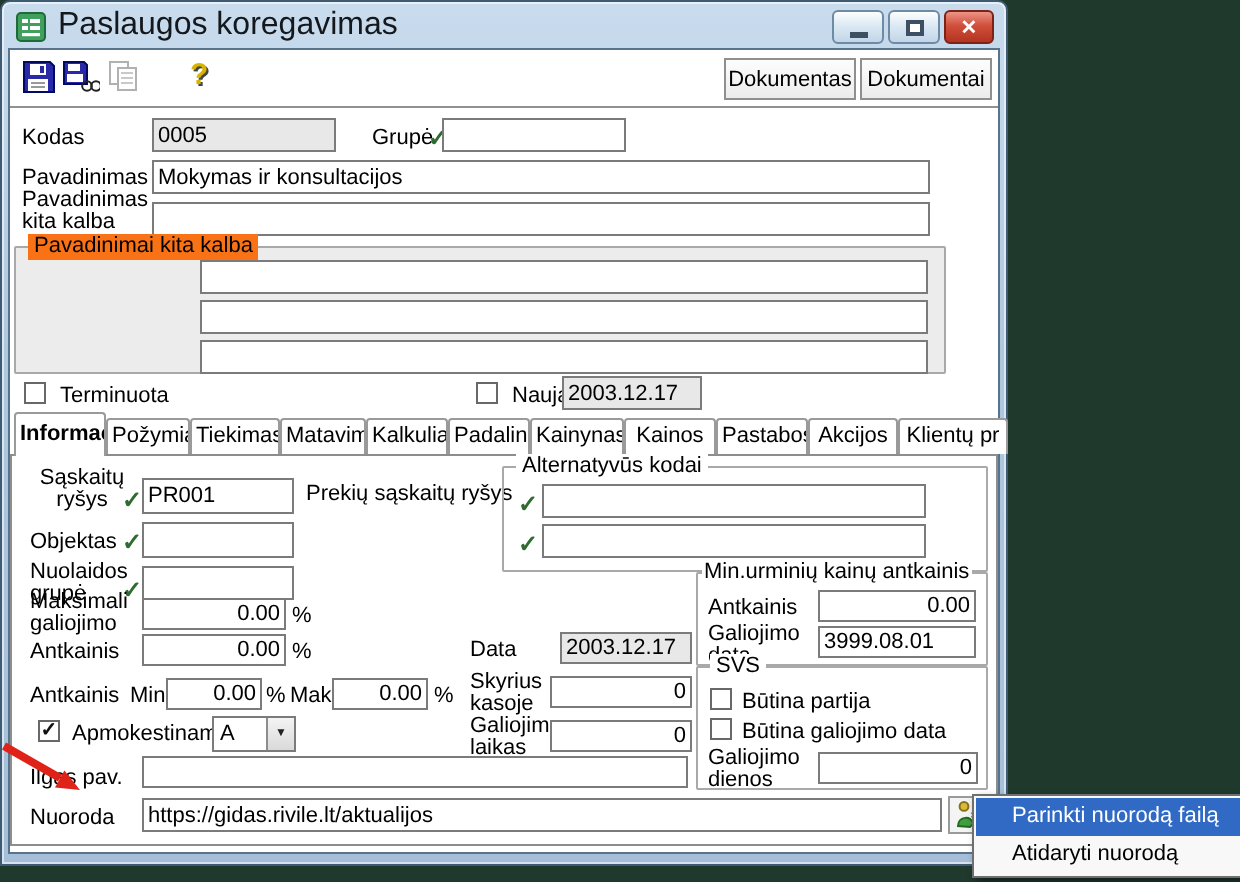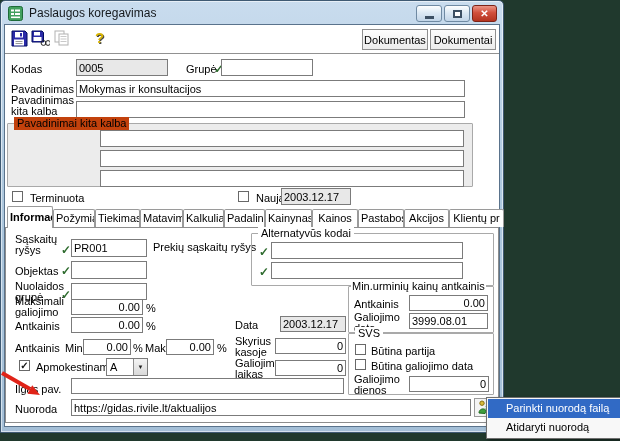--- a/index.html
+++ b/index.html
@@ -4,21 +4,21 @@
 <style>
   * { margin:0; padding:0; box-sizing:border-box; }
   body { width:620px; height:441px; overflow:hidden; font-family:"Liberation Sans", sans-serif; }
   .stage { position:relative; width:620px; height:441px; background:#20392d; overflow:hidden; }
 
   
   .win { position:absolute; left:0; top:0; width:504px; height:433px;
          background:linear-gradient(#c9dcee,#aec8de 40%,#a4bfd7); border:1px solid #3f5a73;
          border-radius:5px 5px 0 0; box-shadow:inset 0 0 0 1px rgba(255,255,255,.55); }
   .titlebar { position:absolute; left:1px; top:1px; right:1px; height:22px; display:flex; align-items:center; padding-left:6px; }
-  .title-text { font-size:12px; color:#14181c; margin-left:6px; }
+  .title-text { font-size:16px; color:#14181c; margin-left:6px; }
   .winbtns { position:absolute; right:5px; top:3px; display:flex; gap:2px; }
   .wb { width:26px; height:17px; border:1px solid #6f8aa3; border-radius:3px;
         background:linear-gradient(#fdfefe,#dce9f4 45%,#c2d5e8); display:flex; align-items:center; justify-content:center; }
   .wb.close { width:25px; background:linear-gradient(#eb9486,#d14f3c 45%,#b33420); border-color:#7c2318; color:#fff; font-size:10px; font-weight:bold; }
   .glyph-min { width:9px; height:3px; background:#3c4f63; margin-top:7px; }
   .glyph-max { width:9px; height:8px; border:2px solid #3c4f63; background:#fff; }
 
   
   .client { position:absolute; left:3px; top:23px; width:496px; height:403px; background:#fff; border:1px solid #5a738c; }
   .toolbar { position:absolute; left:0; top:0; width:494px; height:29px; background:#fff; border-bottom:1px solid #919191; }
@@ -31,21 +31,21 @@
   .fld { position:absolute; background:#fff; border:1px solid #7b7b7b; font-size:11px; padding:0 2px;
          display:flex; align-items:center; white-space:nowrap; overflow:hidden; }
   .fld.ro { background:#e8e8e8; }
   .fld.num { justify-content:flex-end; }
   .chk { position:absolute; font-size:12px; line-height:12px; font-weight:bold; color:#2e6b2e; }
   .cb { position:absolute; width:11px; height:11px; background:#fff; border:1px solid #686868;
         font-size:10px; line-height:10px; text-align:center; font-weight:bold; color:#111; }
   .grp { position:absolute; border:1px solid #a9a9a9; border-radius:1px; }
   .grp-title { position:absolute; top:-7px; left:6px; font-size:11px; line-height:13px; background:#fff; padding:0 3px; white-space:nowrap; }
   .grp.gray { background:#ececec; }
-  .grp.gray > .grp-title { background:#c2410c; }
+  .grp.gray > .grp-title { background:#f97316; }
 
   
   .tabrow { position:absolute; left:2px; top:181px; height:21px; display:flex; align-items:flex-end; z-index:2; }
   .tab { height:18px; background:#fff; border:1px solid #9a9a9a; border-bottom:none; border-radius:2px 2px 0 0;
          font-size:11px; padding:2px 2px 0; white-space:nowrap; overflow:hidden; text-align:center; }
   .tab.active { height:22px; margin-bottom:-1px; padding-top:4px; position:relative; z-index:3; }
   .panel { position:absolute; left:0; top:202px; width:494px; height:196px; background:#fff; border:1px solid #8d8d8d; }
 
   .combo { position:absolute; background:#fff; border:1px solid #7b7b7b; font-size:11px; }
   .combo .val { position:absolute; left:3px; top:2px; }
@@ -164,21 +164,21 @@
         <div class="tab" style="width:41px;">Padalinia</div>
         <div class="tab" style="width:47px;">Kainynas</div>
         <div class="tab" style="width:46px;">Kainos</div>
         <div class="tab" style="width:46px;">Pastabos</div>
         <div class="tab" style="width:45px;">Akcijos</div>
         <div class="tab" style="width:55px;">Klientų pr</div>
       </div>
 
       <div class="panel">
 
-        <span class="lbl" style="left:9px; top:6px; width:52px;">Sąskaitų ryšys</span>
+        <span class="lbl" style="left:9px; top:6px; width:52px;text-align:center;">Sąskaitų ryšys</span>
         <span class="chk" style="left:55px; top:16px;">✓</span>
         <div class="fld" style="left:65px; top:11px; width:76px; height:18px;">PR001</div>
         <span class="lbl" style="left:147px; top:14px;">Prekių sąskaitų ryšys</span>
 
         <span class="lbl" style="left:9px; top:38px;">Objektas</span>
         <span class="chk" style="left:55px; top:37px;">✓</span>
         <div class="fld" style="left:65px; top:33px; width:76px; height:18px;"></div>
 
         <span class="lbl" style="left:9px; top:53px; width:54px;">Nuolaidos grupė</span>
         <span class="chk" style="left:55px; top:61px;">✓</span>

